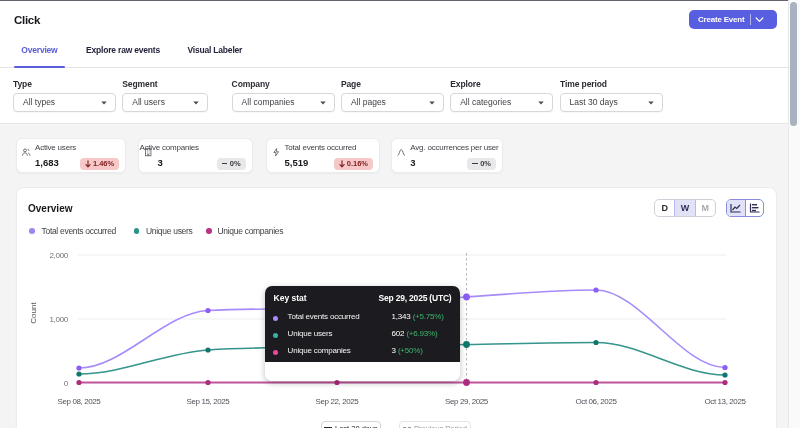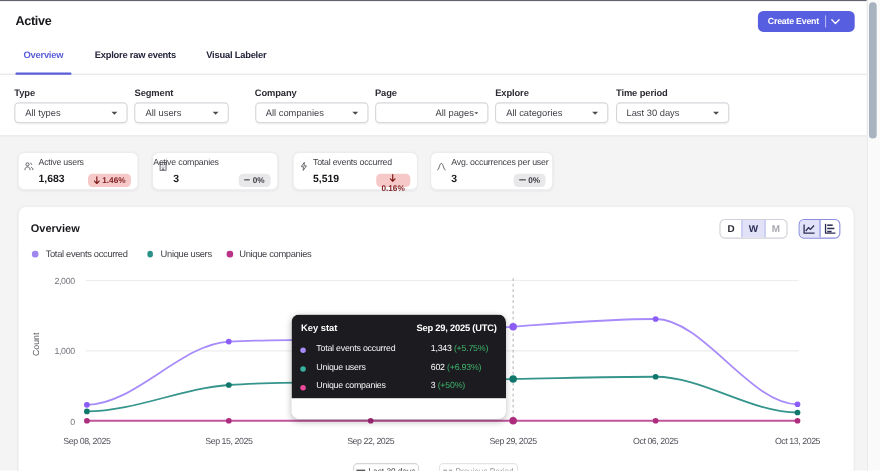--- a/index.html
+++ b/index.html
@@ -7,21 +7,21 @@
   body { font-family:"Liberation Sans", sans-serif; background:#fff; position:relative; }
   .abs { position:absolute; line-height:1; white-space:nowrap; }
 </style>
 </head>
 <body>
 
 <div class="abs" style="left:0;top:0;width:800px;height:1px;background:#63636c;"></div>
 
 <div class="abs" style="left:0;top:122.5px;width:788px;height:306px;background:#f4f4f5;border-top:1px solid #e7e7ea;"></div>
 
-<div class="abs" style="left:14px;top:14.6px;font-size:11.5px;font-weight:bold;letter-spacing:-0.3px;color:#18181c;">Active</div>
+<div class="abs" style="left:14px;top:14.6px;font-size:11.5px;font-weight:bold;letter-spacing:-0.3px;color:#18181c;">Click</div>
 
 <div class="abs" style="left:688.5px;top:10px;width:88.5px;height:19px;background:#585ee0;border-radius:5px;display:flex;align-items:center;">
   <span style="font-size:8px;font-weight:bold;letter-spacing:-0.2px;color:#fff;margin-left:9.5px;">Create Event</span>
   <span style="width:1px;height:11px;background:rgba(255,255,255,.55);margin-left:5px;"></span>
   <svg width="9" height="6" viewBox="0 0 9 6" style="margin-left:4px;">
       <path d="M1.2 1 L4.5 4.3 L7.8 1" stroke="#fff" stroke-width="1.2" fill="none" stroke-linecap="round" stroke-linejoin="round"></path>
     </svg>
 </div>
 
 <div class="abs" style="left:0;top:67.4px;width:788px;height:1px;background:#e4e4e7;"></div>
@@ -46,21 +46,21 @@
       </svg>
   </div>
     <div class="abs" style="left:231.6px;top:80px;font-size:8.5px;font-weight:bold;letter-spacing:-0.1px;color:#2b2b33;">Company</div>
     <div class="abs" style="left:231.6px;top:93px;width:103px;height:19px;background:#fff;border:1px solid #d6d6db;border-radius:4px;display:flex;align-items:center;box-shadow:0 1px 1px rgba(0,0,0,.03);">
     <span style="font-size:8.5px;color:#3f3f46;margin-left:9px;flex:1;">All companies</span>
     <svg width="6" height="4" viewBox="0 0 6 4" style="margin-right:8px;">
         <path d="M0.3 0.5 L5.7 0.5 L3 3.4 Z" fill="#4a4a4f"></path>
       </svg>
   </div>
     <div class="abs" style="left:340.9px;top:80px;font-size:8.5px;font-weight:bold;letter-spacing:-0.1px;color:#2b2b33;">Page</div>
-    <div class="abs" style="left:340.9px;top:93px;width:103px;height:19px;background:#fff;border:1px solid #d6d6db;border-radius:4px;display:flex;align-items:center;box-shadow:0 1px 1px rgba(0,0,0,.03);padding-left:45px;">
+    <div class="abs" style="left:340.9px;top:93px;width:103px;height:19px;background:#fff;border:1px solid #d6d6db;border-radius:4px;display:flex;align-items:center;box-shadow:0 1px 1px rgba(0,0,0,.03);">
     <span style="font-size:8.5px;color:#3f3f46;margin-left:9px;flex:1;">All pages</span>
     <svg width="6" height="4" viewBox="0 0 6 4" style="margin-right:8px;">
         <path d="M0.3 0.5 L5.7 0.5 L3 3.4 Z" fill="#4a4a4f"></path>
       </svg>
   </div>
     <div class="abs" style="left:450.2px;top:80px;font-size:8.5px;font-weight:bold;letter-spacing:-0.1px;color:#2b2b33;">Explore</div>
     <div class="abs" style="left:450.2px;top:93px;width:103px;height:19px;background:#fff;border:1px solid #d6d6db;border-radius:4px;display:flex;align-items:center;box-shadow:0 1px 1px rgba(0,0,0,.03);">
     <span style="font-size:8.5px;color:#3f3f46;margin-left:9px;flex:1;">All categories</span>
     <svg width="6" height="4" viewBox="0 0 6 4" style="margin-right:8px;">
         <path d="M0.3 0.5 L5.7 0.5 L3 3.4 Z" fill="#4a4a4f"></path>
@@ -109,21 +109,21 @@
         </span>
       </div>
   </div>
     <div class="abs" style="left:265.5px;top:138px;width:114.3px;height:34.5px;background:#fff;border:1px solid #ececef;border-radius:6px;box-shadow:0 1px 2px rgba(0,0,0,.04);">
     <div style="position:absolute;left:5px;top:4.5px;"><svg width="8.5" height="8.5" viewBox="0 0 12 12" fill="none" stroke="#55555e" stroke-width="1.1" stroke-linejoin="round">
           <path d="M6.6 0.8 L2.6 6.4 H5.5 L5.1 11.2 L9.3 5.3 H6.3 Z"></path>
         </svg></div>
     <div style="position:absolute;left:18px;top:5.2px;font-size:8px;letter-spacing:-0.2px;color:#3f3f46;line-height:1;white-space:nowrap;">Total events occurred</div>
     <div style="position:absolute;left:18px;top:19.3px;font-size:9.5px;font-weight:bold;color:#18181c;line-height:1;">5,519</div>
     <div style="position:absolute;right:6.3px;top:18.6px;line-height:1;display:flex;">
-        <span style="display:inline-flex;align-items:center;gap:2px;height:12px;padding:0 4.5px;background:#f6c8c8;border-radius:4px;flex-direction:column;">
+        <span style="display:inline-flex;align-items:center;gap:2px;height:12px;padding:0 4.5px;background:#f6c8c8;border-radius:4px;">
           <svg width="6" height="8" viewBox="0 0 6 8" style="flex:none;">
             <path d="M3 0.8 V6.6 M0.9 4.6 L3 6.8 L5.1 4.6" stroke="#7f1d1d" stroke-width="1.1" fill="none" stroke-linecap="round" stroke-linejoin="round"></path>
           </svg>
           <span style="font-size:7.5px;font-weight:bold;color:#7f1d1d;">0.16%</span>
         </span>
       </div>
   </div>
     <div class="abs" style="left:391.3px;top:138px;width:112px;height:34.5px;background:#fff;border:1px solid #ececef;border-radius:6px;box-shadow:0 1px 2px rgba(0,0,0,.04);">
     <div style="position:absolute;left:5px;top:4.5px;"><svg width="8.5" height="8.5" viewBox="0 0 12 12" fill="none" stroke="#55555e" stroke-width="1.2">
           <path d="M0.8 10.6 C3.2 10.6 3.5 2.2 6 2.2 C8.5 2.2 8.8 10.6 11.2 10.6"></path>

